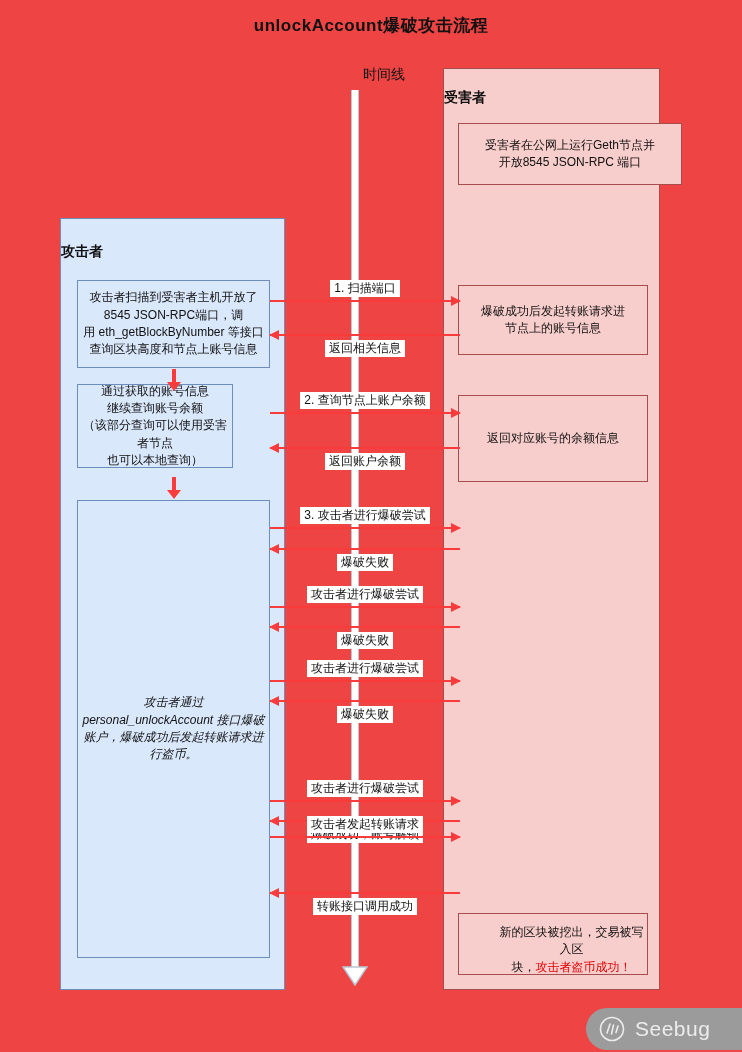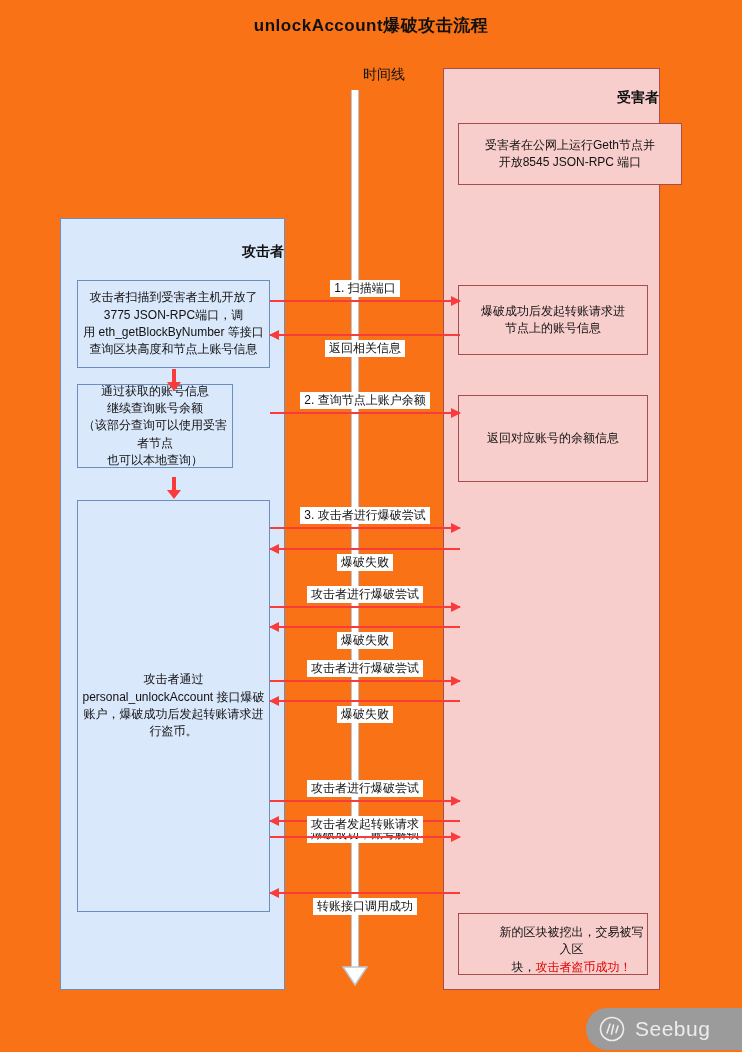--- a/index.html
+++ b/index.html
@@ -6,35 +6,35 @@
     --attacker-fill:#dae8fc;
     --attacker-stroke:#6c8ebf;
     --victim-fill:#f8cecc;
     --victim-stroke:#a64d4d;
     --arrow-red:#f93b3b;
     --timeline-stroke:#b9c6d2;
     --highlight-red:#e00000;
   }
   html,body{margin:0;padding:0;background:#fff;}
   body{font-family:"Liberation Sans","DejaVu Sans",sans-serif;color:#111;}
-  .page{position:relative;width:742px;height:1052px;background:#f97316;overflow:hidden;}
+  .page{position:relative;width:742px;height:1052px;background:#ef4444;overflow:hidden;}
 
   .diagram-title{position:absolute;top:14px;left:0;width:742px;text-align:center;
     font-size:17px;font-weight:600;letter-spacing:.5px;}
 
   
   .timeline-label{position:absolute;left:315px;top:66px;width:90px;text-align:right;font-size:14px;}
   .timeline-shaft{position:absolute;left:351px;top:90px;width:6px;height:878px;
     border-left:1px solid var(--timeline-stroke);border-right:1px solid var(--timeline-stroke);
     background:#fff;z-index:1;}
   .timeline-head{position:absolute;left:342px;top:966px;z-index:1;}
 
   
   .lane{position:absolute;box-sizing:border-box;}
-  .lane-title{position:absolute;width:100%;text-align:right;font-size:14px;font-weight:bold;}
+  .lane-title{position:absolute;width:100%;text-align:left;font-size:14px;font-weight:bold;}
   .victim-lane{left:443px;top:68px;width:217px;height:922px;background:var(--victim-fill);
     border:1px solid var(--victim-stroke);}
   .attacker-lane{left:60px;top:218px;width:225px;height:772px;background:var(--attacker-fill);
     border:1px solid var(--attacker-stroke);}
 
   .node{position:absolute;box-sizing:border-box;display:flex;align-items:center;justify-content:center;
     text-align:center;font-size:12px;line-height:1.45;white-space:pre-line;padding:3px;z-index:2;}
   .node.pink{background:var(--victim-fill);border:1px solid var(--victim-stroke);}
   .node.blue{background:var(--attacker-fill);border:1px solid var(--attacker-stroke);}
   .node.bold{font-weight:normal;padding-left:40px;}
@@ -85,46 +85,50 @@
   <div class="node pink" style="left:458px;top:285px;width:190px;height:70px;">爆破成功后发起转账请求进
 节点上的账号信息</div>
   <div class="node pink" style="left:458px;top:395px;width:190px;height:87px;">返回对应账号的余额信息</div>
   <div class="node pink bold" style="left:458px;top:913px;width:190px;height:62px;display:block;padding-top:10px;"><span>新的区块被挖出，交易被写入区
 块，</span><span class="red-text">攻击者盗币成功！</span></div>
 
   <div class="lane attacker-lane">
     <div class="lane-title" style="top:24px;">攻击者</div>
   </div>
   <div class="node blue" style="left:77px;top:280px;width:193px;height:88px;">攻击者扫描到受害者主机开放了
-3775 JSON-RPC端口，调
+8545 JSON-RPC端口，调
 用 eth_getBlockByNumber 等接口
 查询区块高度和节点上账号信息</div>
   <div class="down-arrow" style="left:167px;top:369px;"></div>
   <div class="node blue" style="left:77px;top:384px;width:156px;height:84px;">通过获取的账号信息
 继续查询账号余额
 （该部分查询可以使用受害者节点
 也可以本地查询）</div>
   <div class="down-arrow" style="left:167px;top:477px;"></div>
-  <div class="node blue" style="left:77px;top:500px;width:193px;height:412px;">攻击者通过
+  <div class="node blue" style="left:77px;top:500px;width:193px;height:458px;font-style:italic;">攻击者通过
 personal_unlockAccount 接口爆破
 账户，爆破成功后发起转账请求进
 行盗币。</div>
 
   <div class="msg right" style="top:280px;">
     <div class="msg-label">1. 扫描端口</div>
     <div class="arr right"></div>
   </div>
   <div class="msg left" style="top:334px;">
     <div class="arr left"></div>
     <div class="msg-label">返回相关信息</div>
   </div>
 
   <div class="msg right" style="top:392px;">
     <div class="msg-label">2. 查询节点上账户余额</div>
     <div class="arr right"></div>
+  </div>
+  <div class="msg left" style="top:447px;">
+    <div class="arr left"></div>
+    <div class="msg-label">返回账户余额</div>
   </div>
 
   <div class="msg right" style="top:507px;">
     <div class="msg-label">3. 攻击者进行爆破尝试</div>
     <div class="arr right"></div>
   </div>
   <div class="msg left" style="top:548px;">
     <div class="arr left"></div>
     <div class="msg-label">爆破失败</div>
   </div>

